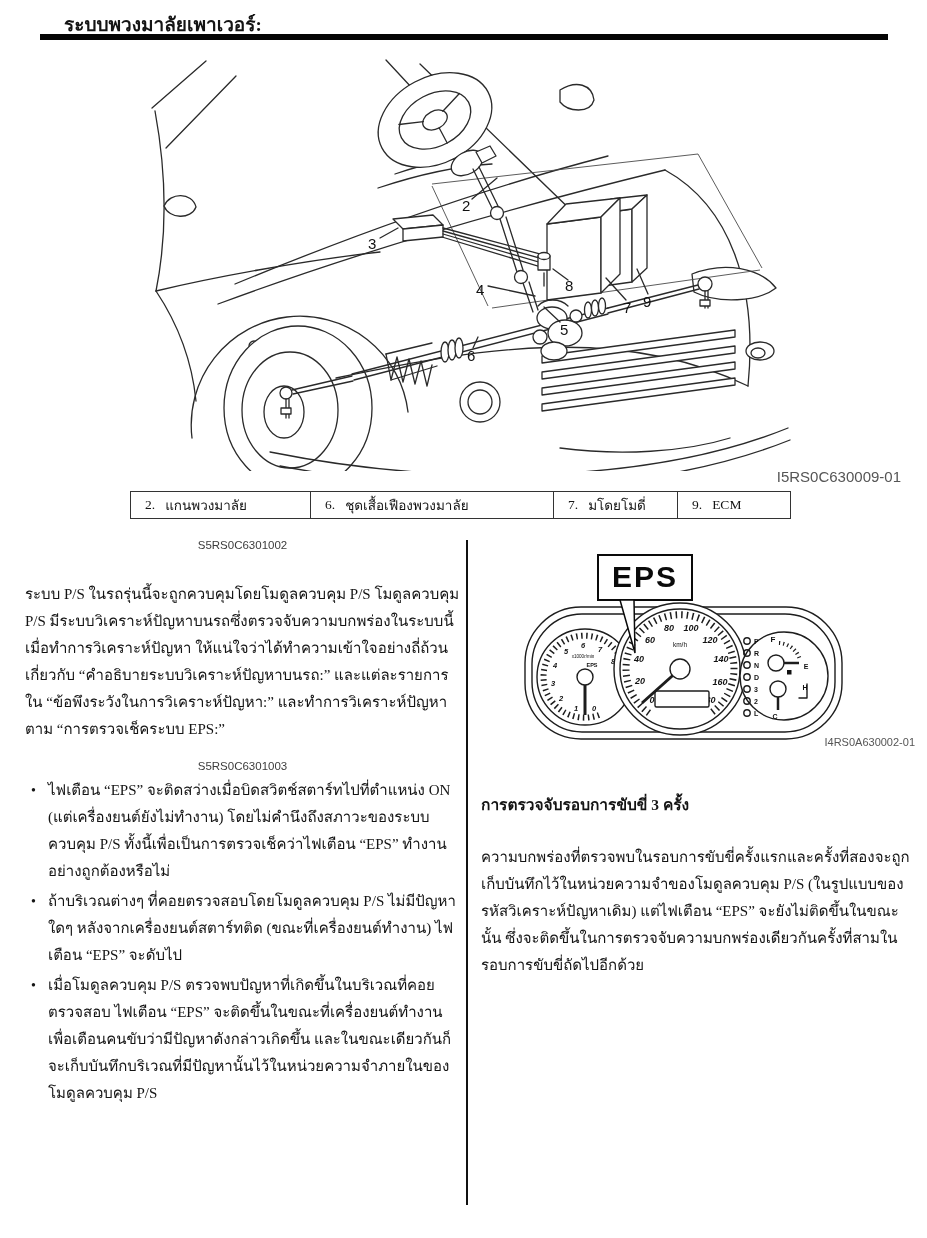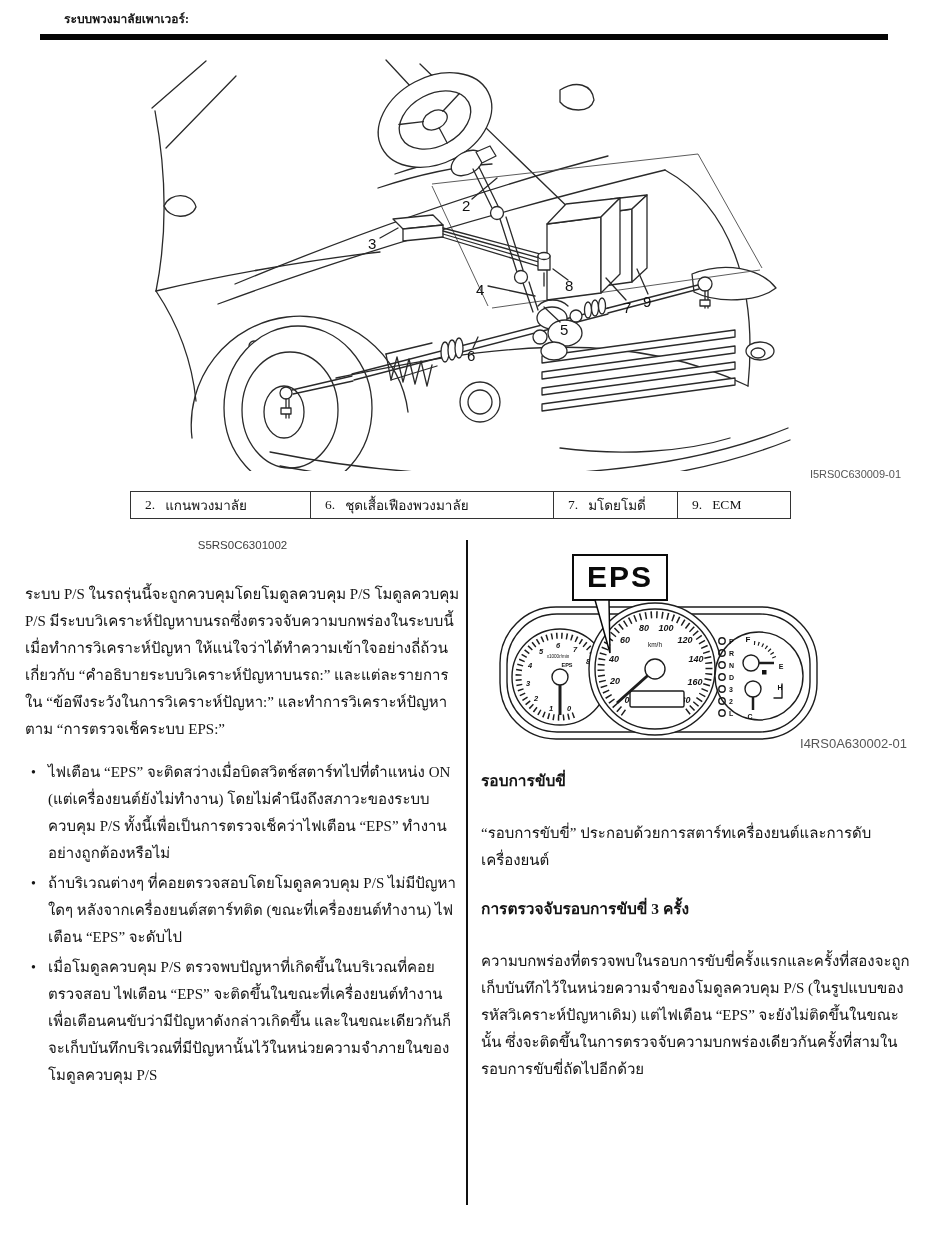--- a/index.html
+++ b/index.html
@@ -5,28 +5,28 @@
   html,body{margin:0;padding:0;background:#fff;}
   body{
     width:927px;height:1238px;position:relative;overflow:hidden;
     font-family:"Liberation Serif","DejaVu Serif",serif;color:#141414;
     -webkit-font-smoothing:antialiased;
   }
   .abs{position:absolute;}
   .sans{font-family:"Liberation Sans","DejaVu Sans",sans-serif;}
 
   
-  .hdr-title{left:64px;top:9px;font-size:12px;font-weight:bold;}
+  .hdr-title{left:64px;top:9px;font-size:19px;font-weight:bold;}
   .hdr-rule{left:40px;top:34px;width:848px;height:6px;background:#050505;}
 
   
   .fig-car{left:140px;top:56px;width:660px;height:415px;}
   .fig-car svg{display:block;}
-  .fig-code1{right:26px;top:468px;font-size:11px;color:#555;}
-  .fig-code2{right:20px;top:736px;font-size:13px;color:#555;}
+  .fig-code1{right:26px;top:468px;font-size:15px;color:#555;}
+  .fig-code2{right:12px;top:736px;font-size:11px;color:#555;}
 
   
   .parts-table{left:130px;top:491px;width:661px;height:28px;display:flex;
     border:1px solid #333;box-sizing:border-box;font-size:13.5px;}
   .parts-cell{border-right:1px solid #333;box-sizing:border-box;display:flex;
     align-items:center;padding-left:14px;}
   .parts-cell:last-child{border-right:none;}
   .parts-cell .num{margin-right:10px;}
   .pc1{width:180px;} .pc2{width:243px;} .pc3{width:124px;} .pc4{width:114px;flex:1;}
 
@@ -37,21 +37,21 @@
 
   .sec-title{font-size:17px;font-weight:bold;line-height:24px;}
   .sec-title.small{font-size:15.5px;line-height:22px;}
   .sec-code{text-align:center;font-size:11.5px;color:#3c3c3c;line-height:15px;margin:2px 0 3px 0;}
   .body-text{font-size:15px;line-height:27px;text-align:left;margin-top:28px;}
   ul.bullets{list-style:none;margin:2px 0 4px 0;padding:0;}
   ul.bullets li{position:relative;padding-left:23px;margin:0 0 3px 0;}
   ul.bullets li::before{content:"\2022";position:absolute;left:6px;top:0px;font-size:14px;} .gap14{height:14px;} .gap24{height:24px;}
 
   
-  .fig-cluster{left:470px;top:543px;width:430px;height:200px;}
+  .fig-cluster{left:495px;top:543px;width:430px;height:200px;}
 
   svg .ln{stroke:#2a2a2a;stroke-width:1.3;fill:none;stroke-linecap:round;stroke-linejoin:round;}
   svg .lnw{stroke:#2a2a2a;stroke-width:1.3;fill:#fff;stroke-linejoin:round;}
   svg .thin{stroke:#4a4a4a;stroke-width:0.9;fill:none;}
   svg .callout{font-family:"Liberation Sans","DejaVu Sans",sans-serif;font-size:15px;fill:#111;}
   svg .g-ln{stroke:#1d1d1d;stroke-width:1.4;fill:none;stroke-linecap:round;stroke-linejoin:round;}
   svg .g-lnw{stroke:#1d1d1d;stroke-width:1.4;fill:#fff;stroke-linejoin:round;}
   svg .gauge-num{font-family:"Liberation Sans","DejaVu Sans",sans-serif;font-size:9px;font-style:italic;font-weight:bold;fill:#111;text-anchor:middle;}
   svg .tach-num{font-family:"Liberation Sans","DejaVu Sans",sans-serif;font-size:7.5px;font-style:italic;font-weight:bold;fill:#111;text-anchor:middle;}
   svg .tiny{font-family:"Liberation Sans","DejaVu Sans",sans-serif;fill:#111;text-anchor:middle;}
@@ -223,20 +223,21 @@
     <span>ECM</span>
   </div>
 </div>
 
 <div class="abs col-divider"></div>
 
 <div class="abs left-col">
   <div class="sec-code sans">S5RS0C6301002</div>
   <div class="body-text">ระบบ P/S ในรถรุ่นนี้จะถูกควบคุมโดยโมดูลควบคุม P/S โมดูลควบคุม P/S มีระบบวิเคราะห์ปัญหาบนรถซึ่งตรวจจับความบกพร่องในระบบนี้ เมื่อทำการวิเคราะห์ปัญหา ให้แน่ใจว่าได้ทำความเข้าใจอย่างถี่ถ้วนเกี่ยวกับ “คำอธิบายระบบวิเคราะห์ปัญหาบนรถ:” และแต่ละรายการใน “ข้อพึงระวังในการวิเคราะห์ปัญหา:” และทำการวิเคราะห์ปัญหาตาม “การตรวจเช็คระบบ EPS:”</div>
   <div class="gap14"></div>
+  <div class="sec-code sans">S5RS0C6301003</div>
   <ul class="bullets body-text">
     <li>ไฟเตือน “EPS” จะติดสว่างเมื่อบิดสวิตช์สตาร์ทไปที่ตำแหน่ง ON (แต่เครื่องยนต์ยังไม่ทำงาน) โดยไม่คำนึงถึงสภาวะของระบบควบคุม P/S ทั้งนี้เพื่อเป็นการตรวจเช็คว่าไฟเตือน “EPS” ทำงานอย่างถูกต้องหรือไม่</li>
     <li>ถ้าบริเวณต่างๆ ที่คอยตรวจสอบโดยโมดูลควบคุม P/S ไม่มีปัญหาใดๆ หลังจากเครื่องยนต์สตาร์ทติด (ขณะที่เครื่องยนต์ทำงาน) ไฟเตือน “EPS” จะดับไป</li>
     <li>เมื่อโมดูลควบคุม P/S ตรวจพบปัญหาที่เกิดขึ้นในบริเวณที่คอยตรวจสอบ ไฟเตือน “EPS” จะติดขึ้นในขณะที่เครื่องยนต์ทำงานเพื่อเตือนคนขับว่ามีปัญหาดังกล่าวเกิดขึ้น และในขณะเดียวกันก็จะเก็บบันทึกบริเวณที่มีปัญหานั้นไว้ในหน่วยความจำภายในของโมดูลควบคุม P/S</li>
   </ul>
 </div>
 
 <div class="abs fig-cluster">
 <svg width="430" height="200" viewBox="0 0 430 200">
 
@@ -323,18 +324,16 @@
       <text class="tiny" x="280" y="176" font-size="7" font-weight="bold">C</text>
     </g>
   </g>
 
   <polygon points="125,57 139,57 140,110" fill="#fff" stroke="#0a0a0a" stroke-width="1.5"></polygon>
 </svg>
 </div>
 <div class="abs sans fig-code2">I4RS0A630002-01</div>
 
 <div class="abs right-col-text">
-  <div class="sec-title small">รอบการขับขี่</div>
-  <div class="body-text">“รอบการขับขี่” ประกอบด้วยการสตาร์ทเครื่องยนต์และการดับเครื่องยนต์</div>
   <div class="gap24"></div>
   <div class="sec-title small">การตรวจจับรอบการขับขี่ 3 ครั้ง</div>
   <div class="body-text">ความบกพร่องที่ตรวจพบในรอบการขับขี่ครั้งแรกและครั้งที่สองจะถูกเก็บบันทึกไว้ในหน่วยความจำของโมดูลควบคุม P/S (ในรูปแบบของรหัสวิเคราะห์ปัญหาเดิม) แต่ไฟเตือน “EPS” จะยังไม่ติดขึ้นในขณะนั้น ซึ่งจะติดขึ้นในการตรวจจับความบกพร่องเดียวกันครั้งที่สามในรอบการขับขี่ถัดไปอีกด้วย</div>
 </div>
 
 </body></html>

